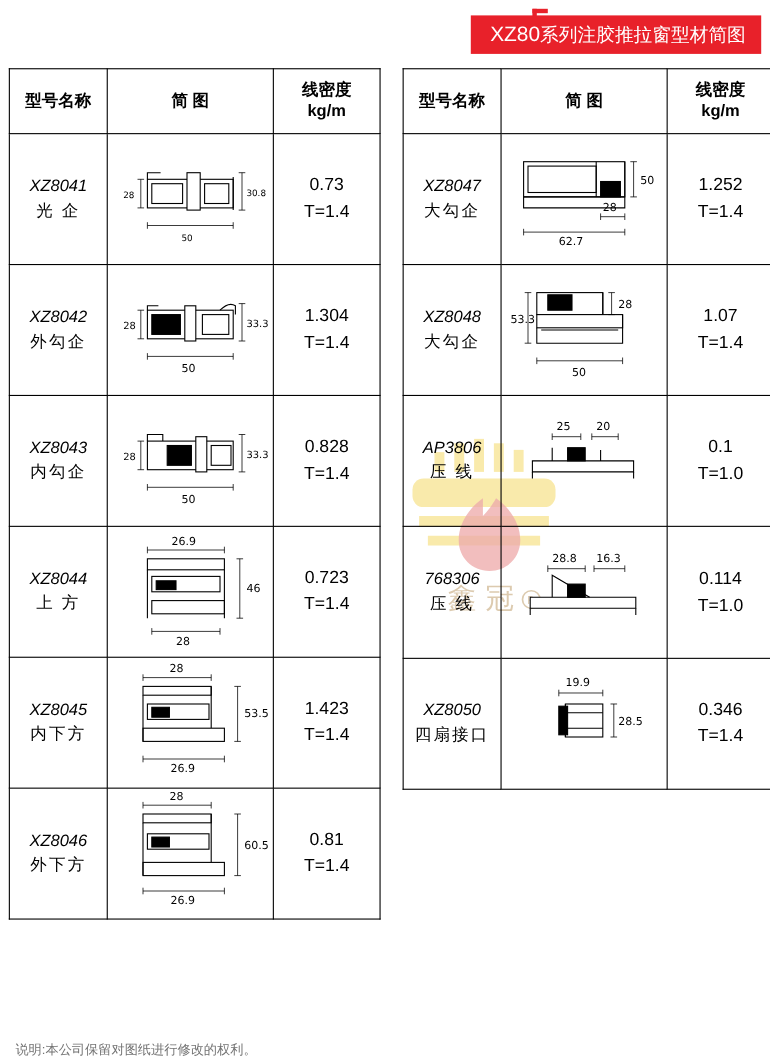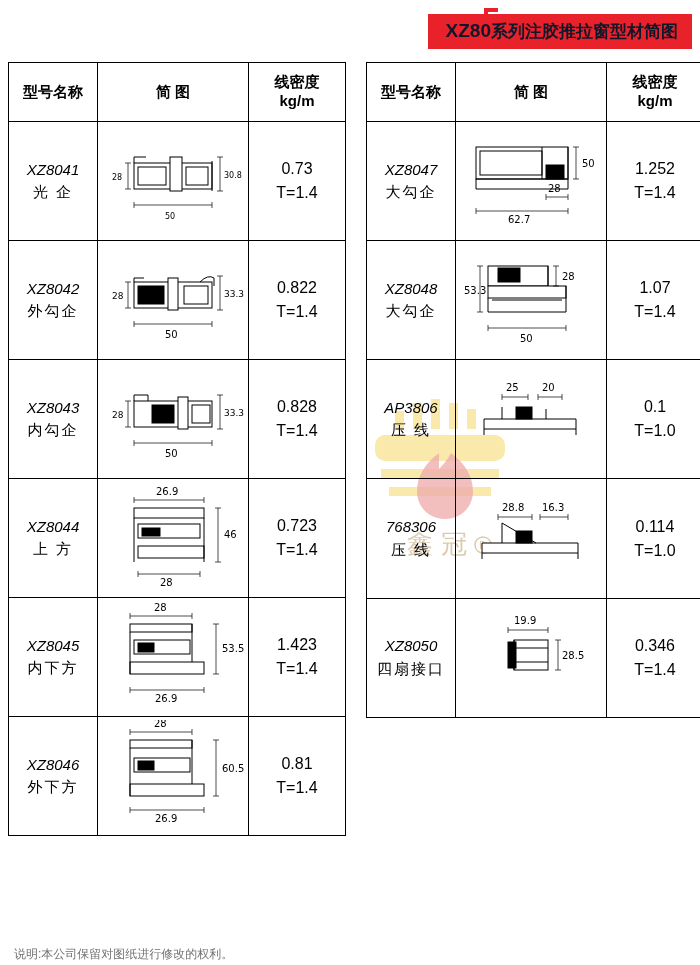--- a/index.html
+++ b/index.html
@@ -13,23 +13,23 @@
   }
   .header{
     position:absolute;
     top:14px; left:0; right:0;
     height:34px;
   }
   .header-bar{
     position:absolute;
     right:8px; top:0;
     background:#e8212a;
-    color:#0f172a;
+    color:#ffffff;
     font-size:17px;
-    font-weight:bold;
+    font-weight:normal;
     padding:6px 14px 6px 18px;
     letter-spacing:0px;
     white-space:nowrap;
   }
   .header-bar .code{font-size:19px;}
   .header-corner{
     position:absolute;
     right:208px; top:-2px;
     width:0;height:0;
   }
@@ -210,21 +210,21 @@
               <path d="M34 70 L112 70"></path>
                 <path d="M34 67 L34 73"></path>
                 <path d="M112 67 L112 73"></path>
             </g>
             <text x="12" y="45" font-size="9" font-family="DejaVu Sans, sans-serif">28</text>
             <text x="124" y="43" font-size="9" font-family="DejaVu Sans, sans-serif">33.3</text>
             <text x="65" y="84" font-size="10" font-family="DejaVu Sans, sans-serif">50</text>
           </svg>
         </td>
         <td class="den-cell">
-          <span class="v">0.822</span>
+          <span class="v">1.304</span>
           <span class="t">T=1.4</span>
         </td>
       </tr>
 
       <tr>
         <td class="name-cell">
           <span class="code">XZ8043</span>
           <span class="cn">内勾企</span>
         </td>
         <td class="fig-cell">

